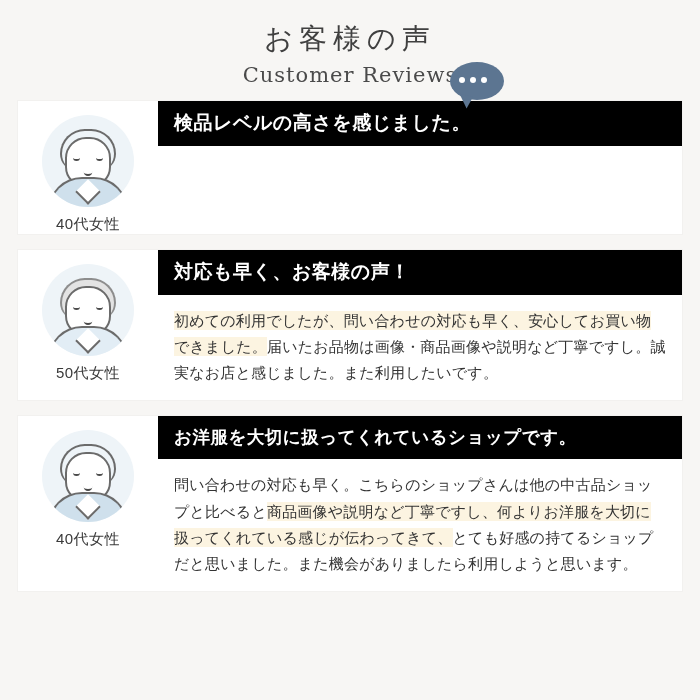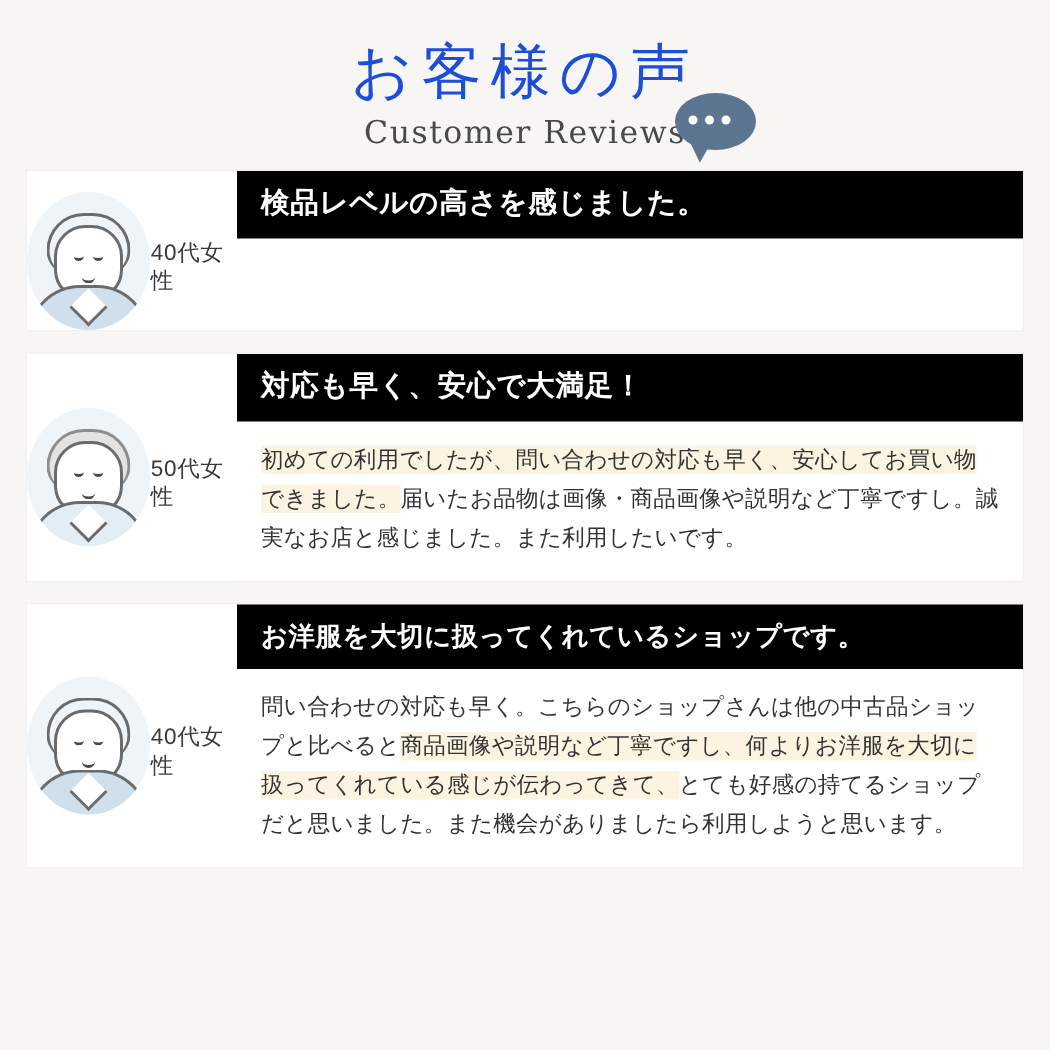--- a/index.html
+++ b/index.html
@@ -23,24 +23,24 @@
   }
 
   
   .header {
     position: relative;
     text-align: center;
     padding-top: 26px;
     padding-bottom: 10px;
   }
   .title-ja {
-    font-family: Liberation Serif, serif;
-    font-size: 40px;
+    font-family: Liberation Mono, monospace;
+    font-size: 28px;
     letter-spacing: 6px;
-    color: #1d4ed8;
+    color: #404040;
     line-height: 1.1;
     font-weight: 400;
   }
   .title-en {
     font-family: "DejaVu Serif", "Liberation Serif", serif;
     font-size: 21px;
     letter-spacing: 1px;
     color: #4a4a4a;
     margin-top: 6px;
     font-weight: 400;
@@ -89,21 +89,21 @@
     display: flex;
     background: #ffffff;
     margin-bottom: 16px;
     box-shadow: 0 0 0 1px rgba(0,0,0,0.02);
   }
   .avatar-col {
     width: 140px;
     flex: 0 0 140px;
     background: #ffffff;
     display: flex;
-    flex-direction: row;
+    flex-direction: column;
     align-items: center;
     justify-content: flex-start;
     padding-top: 14px;
     box-sizing: border-box;
   }
   .avatar {
     width: 92px;
     height: 92px;
     border-radius: 50%;
     background: #eef4f8;
@@ -258,21 +258,21 @@
           <span class="face"></span>
           <span class="eye l"></span>
           <span class="eye r"></span>
           <span class="mouth"></span>
           <span class="body"></span>
           <span class="collar"></span>
         </div>
         <div class="caption">50代女性</div>
       </div>
       <div class="content-col">
-        <div class="bar">対応も早く、安心で大満足！</div>
+        <div class="bar">対応も早く、お客様の声！</div>
         <div class="body-text">
           <span class="hl">初めての利用でしたが、問い合わせの対応も早く、安心してお買い物できました。</span><span>届いたお品物は画像・商品画像や説明など丁寧ですし。誠実なお店と感じました。また利用したいです。</span>
         </div>
       </div>
     </div>
 
     <div class="card">
       <div class="avatar-col">
         <div class="avatar">
           <span class="hair"></span>

